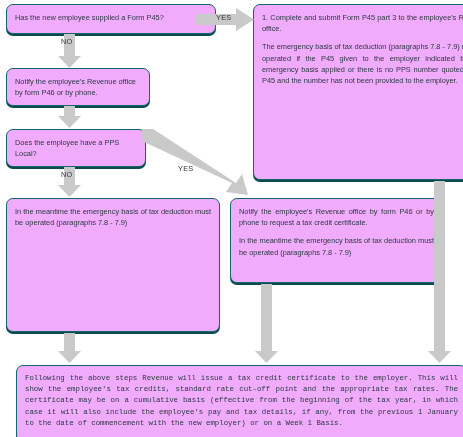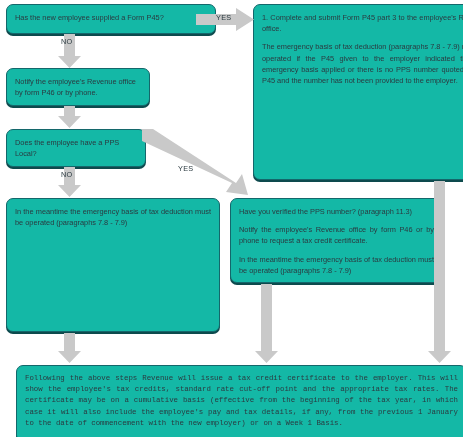--- a/index.html
+++ b/index.html
@@ -16,21 +16,21 @@
   #chart {
     position: relative;
     width: 463px;
     height: 437px;
   }
 
   
   .box {
     position: absolute;
     box-sizing: border-box;
-    background: #14b8a6;
+    background: #f0abfc;
     border: 1px solid #14676b;
     border-radius: 7px;
     box-shadow: 0 2px 0 0 #0d4a4d;
     color: #2b3a40;
     font-size: 7.4px;
     line-height: 11.2px;
     padding: 7px 8px 6px 8px;
     text-align: justify;
     letter-spacing: -0.02px;
   }
@@ -99,21 +99,20 @@
   <div class="box" id="box-nopps">
     <p>In the meantime the emergency basis of tax deduction must be operated (paragraphs 7.8 - 7.9)</p>
   </div>
 
   <div class="box" id="box-steps">
     <p>1. Complete and submit Form P45 part 3 to the employee's Revenue office.</p>
     <p>The emergency basis of tax deduction (paragraphs 7.8 - 7.9) must be operated if the P45 given to the employer indicated that the emergency basis applied or there is no PPS number quoted on the P45 and the number has not been provided to the employer.</p>
   </div>
 
   <div class="box" id="box-verify">
-    <p>Have you verified the PPS number? (paragraph 11.3)</p>
     <p>Notify the employee's Revenue office by form P46 or by phone to request a tax credit certificate.</p>
     <p>In the meantime the emergency basis of tax deduction must be operated (paragraphs 7.8 - 7.9)</p>
   </div>
 
   <div class="box" id="box-final">
     <p>Following the above steps Revenue will issue a tax credit certificate to the employer. This will show the employee's tax credits, standard rate cut-off point and the appropriate tax rates. The certificate may be on a cumulative basis (effective from the beginning of the tax year, in which case it will also include the employee's pay and tax details, if any, from the previous 1 January to the date of commencement with the new employer) or on a Week 1 Basis.</p>
   </div>
 
   <div class="arrow" id="arrow-yes-top">
     <svg width="58" height="23" viewBox="0 0 58 23">

